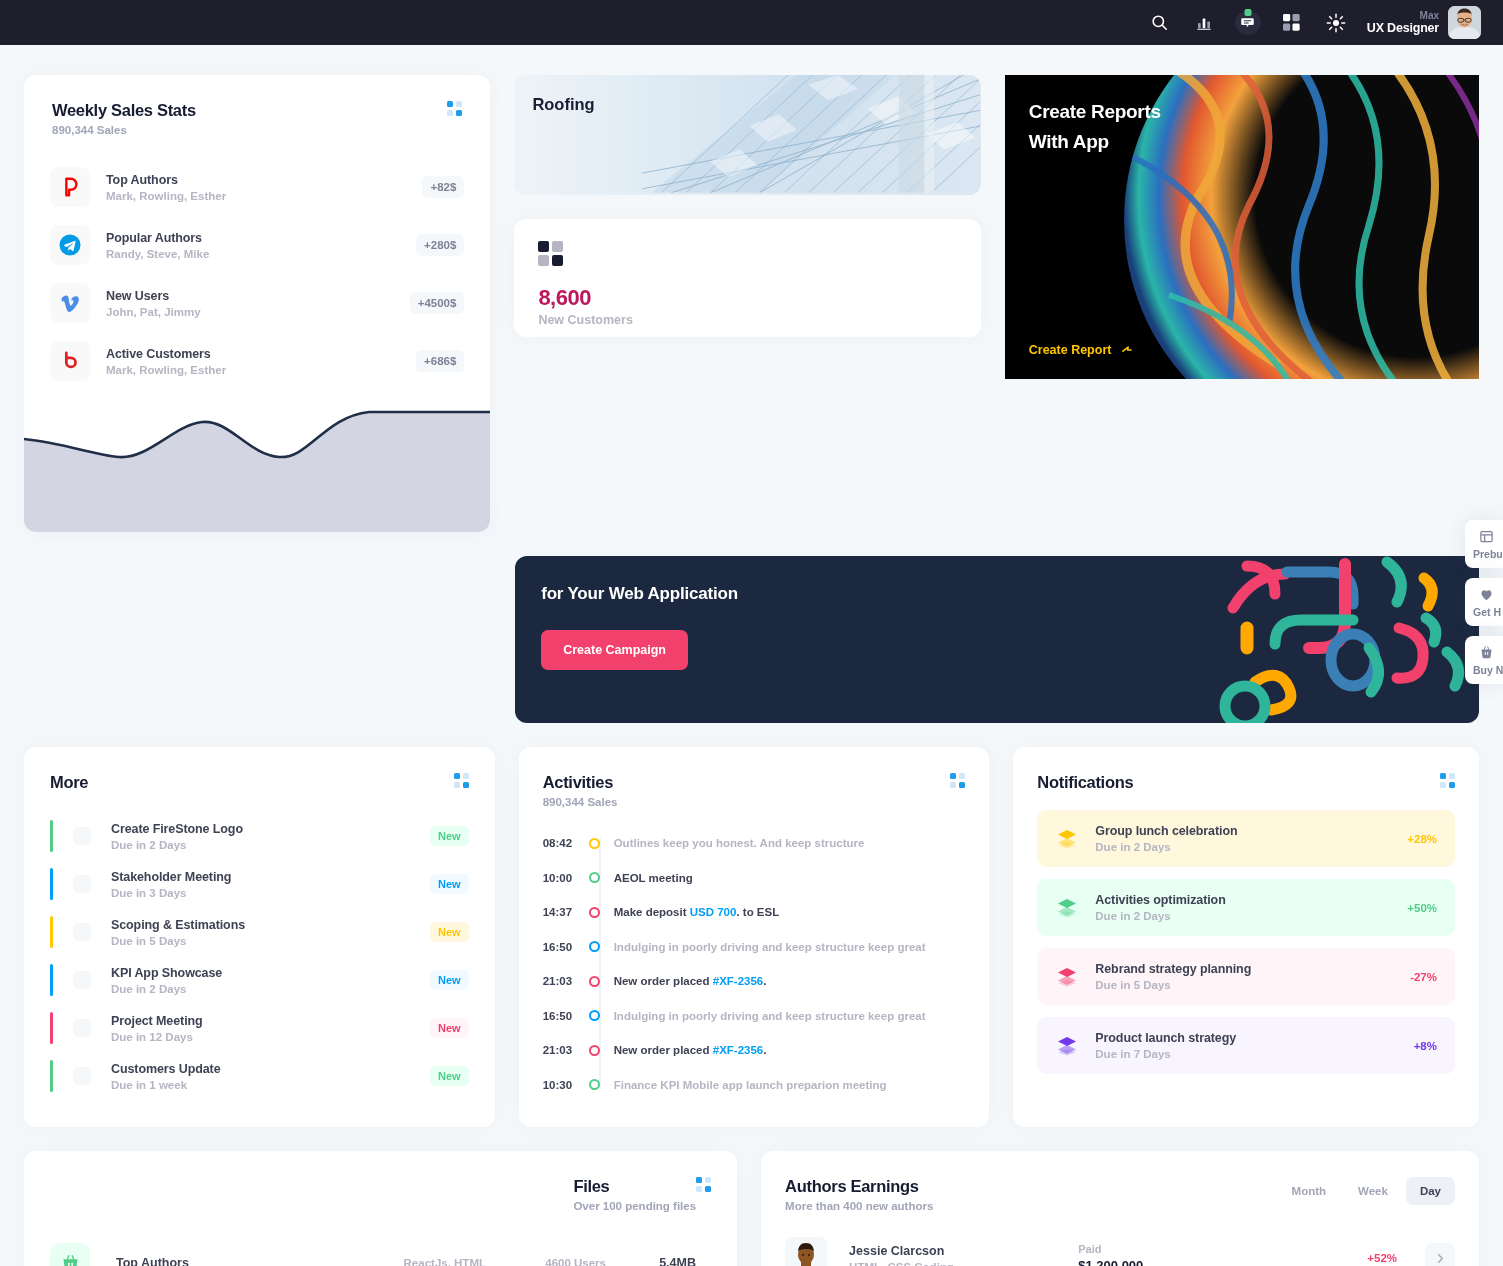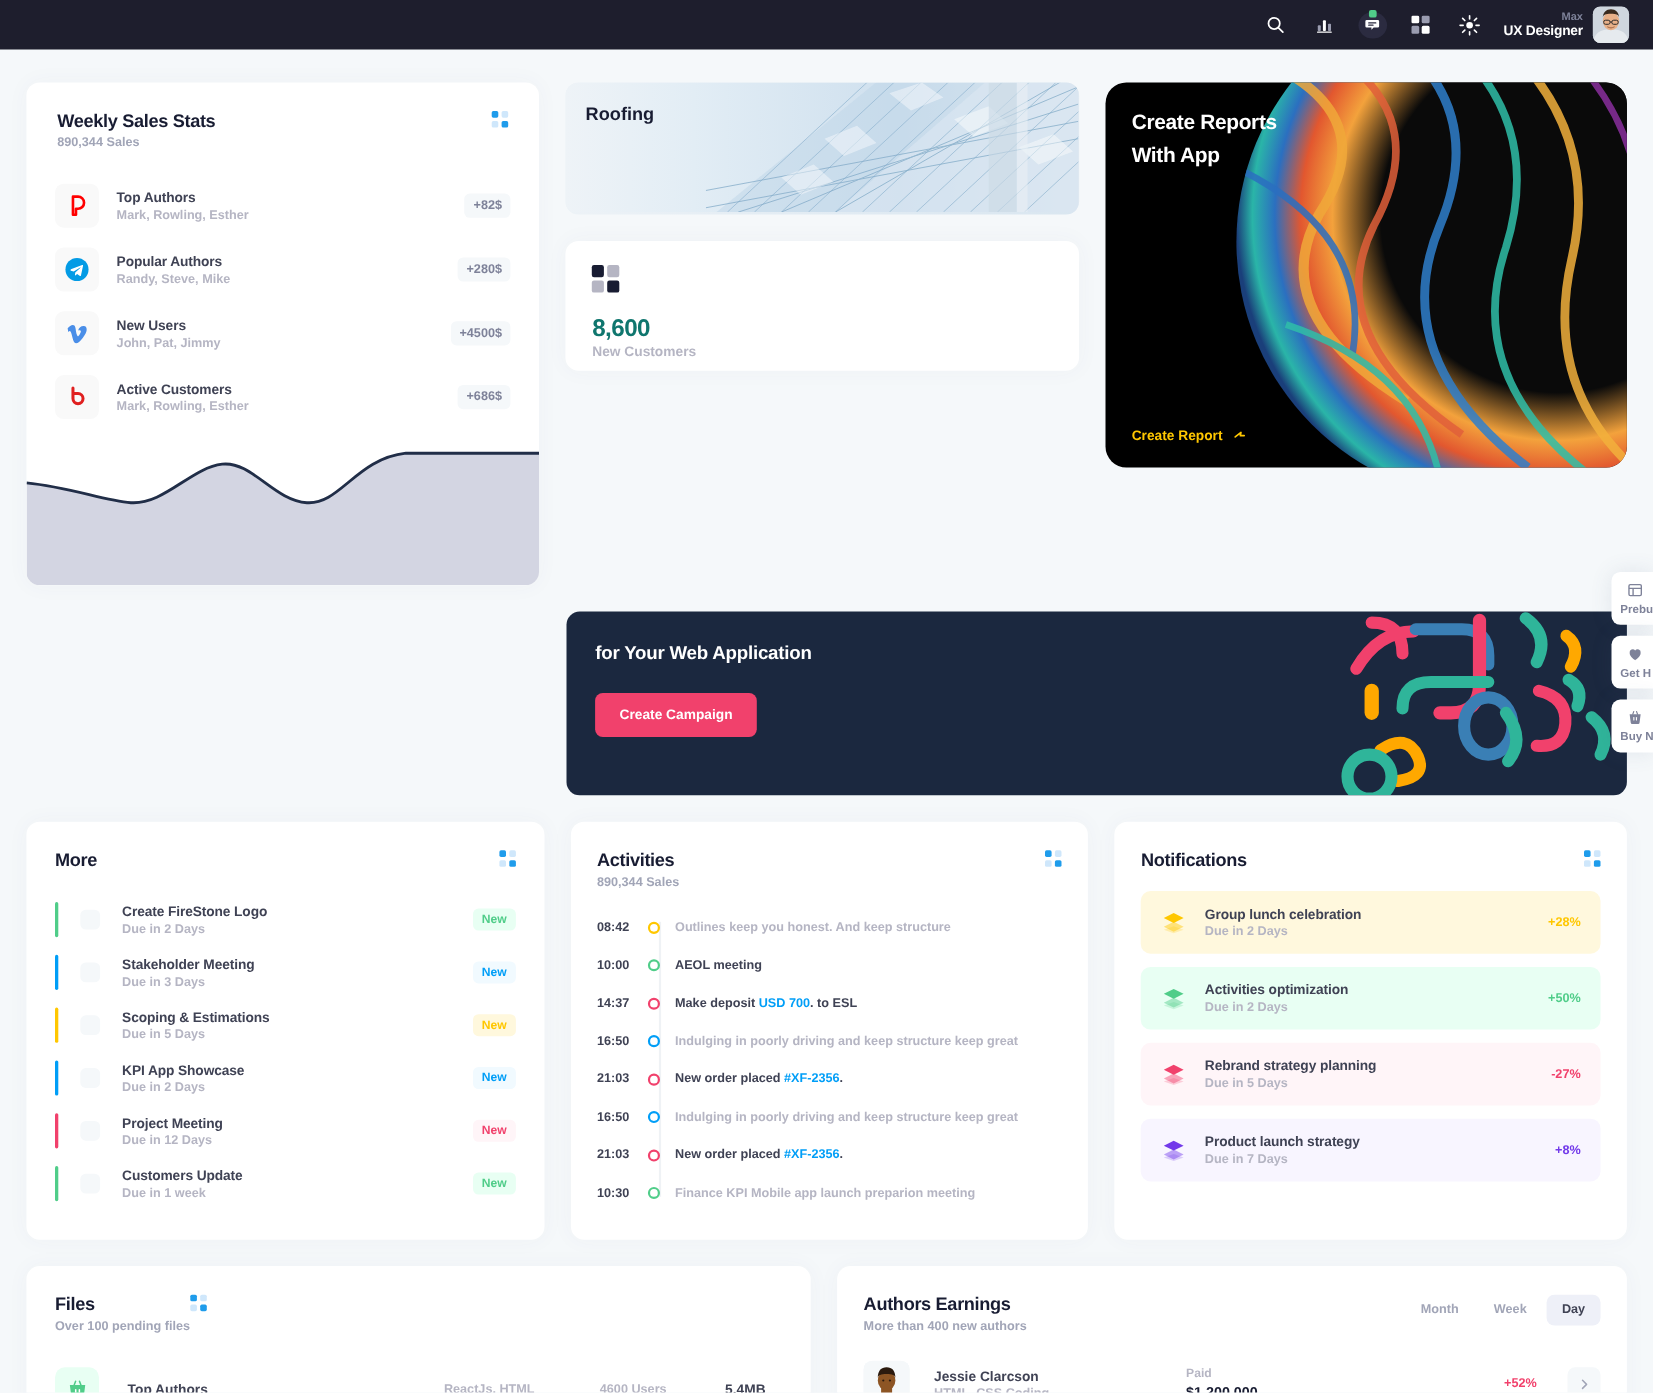--- a/index.html
+++ b/index.html
@@ -89,26 +89,26 @@
     position: absolute; left: 18px; top: 20px; font-size: 16.5px;
     font-weight: 700; color: #181c32; z-index: 3;
   }
   .roof-img { position: absolute; inset: 0; }
 
   .c-newcust { height: 118px; padding: 22px 24px; }
   .nc-ico { width: 26px; height: 26px; display: grid; grid-template-columns: 11px 11px; grid-template-rows: 11px 11px; gap: 3px; }
   .nc-ico i { display: block; border-radius: 2px; }
   .nc-ico i:nth-child(1), .nc-ico i:nth-child(4) { background: #181c32; }
   .nc-ico i:nth-child(2), .nc-ico i:nth-child(3) { background: #b5b5c3; }
-  .nc-num { font-size: 22px; font-weight: 700; color: #0f766e; margin-top: 18px; letter-spacing: -0.5px; }
+  .nc-num { font-size: 22px; font-weight: 700; color: #be185d; margin-top: 18px; letter-spacing: -0.5px; }
   .nc-lab { font-size: 12.5px; font-weight: 600; color: #b5b5c3; margin-top: 2px; }
 
   
   .c-reports {
-    width: 483px; height: 350px; border-radius: 19px; overflow: hidden;
+    width: 483px; height: 304px; border-radius: 0; overflow: hidden;
     background: #000; position: relative;
   }
   .cr-title {
     position: absolute; left: 24px; top: 22px; color: #fff;
     font-size: 19px; font-weight: 700; line-height: 1.6; z-index: 3; letter-spacing: -0.3px;
   }
   .cr-link {
     position: absolute; left: 24px; bottom: 22px; color: #ffc700;
     font-size: 12.5px; font-weight: 700; display: flex; align-items: center; gap: 9px;
     z-index: 3; cursor: pointer;
@@ -167,21 +167,21 @@
     display: flex; align-items: center; border-radius: 9px;
     padding: 14px 18px; margin-bottom: 12px;
   }
   .nt-txt { margin-left: 16px; flex: 1 1 auto; }
   .nt-name { font-size: 12.5px; font-weight: 700; color: #3f4254; letter-spacing: -0.1px; }
   .nt-due { font-size: 11.5px; font-weight: 600; color: #b5b5c3; margin-top: 3px; }
   .nt-pct { font-size: 11.5px; font-weight: 700; }
 
   
   .c-files { width: 730px; height: 306px; padding: 26px 26px 0 26px; overflow: hidden; }
-  .fl-hd { display: flex; justify-content: flex-start; align-items: flex-start; }
+  .fl-hd { display: flex; justify-content: flex-end; align-items: flex-start; }
   .fl-list { margin-top: 20px; }
   .fl-row { display: flex; align-items: center; padding: 11px 0; }
   .fl-ico { width: 40px; height: 40px; border-radius: 9px; display:flex; align-items:center; justify-content:center; flex:0 0 auto;}
   .fl-name { margin-left: 26px; font-size: 12.5px; font-weight: 600; color: #3f4254; width: 230px; }
   .fl-tech { font-size: 11.5px; font-weight: 600; color: #b5b5c3; width: 140px; text-align: right; }
   .fl-users { font-size: 11.5px; font-weight: 600; color: #b5b5c3; width: 120px; text-align: right; }
   .fl-size { font-size: 12.5px; font-weight: 700; color: #3f4254; width: 90px; text-align: right; }
 
   
   .c-auth { width: 735px; height: 306px; padding: 26px 24px 0 24px; overflow: hidden; }

